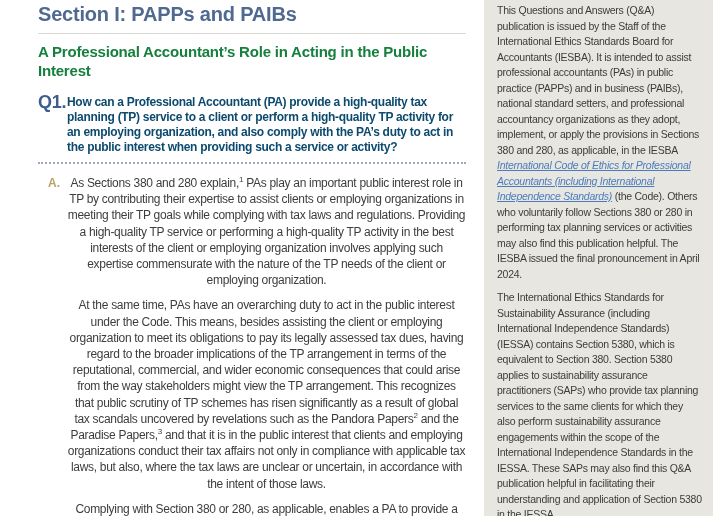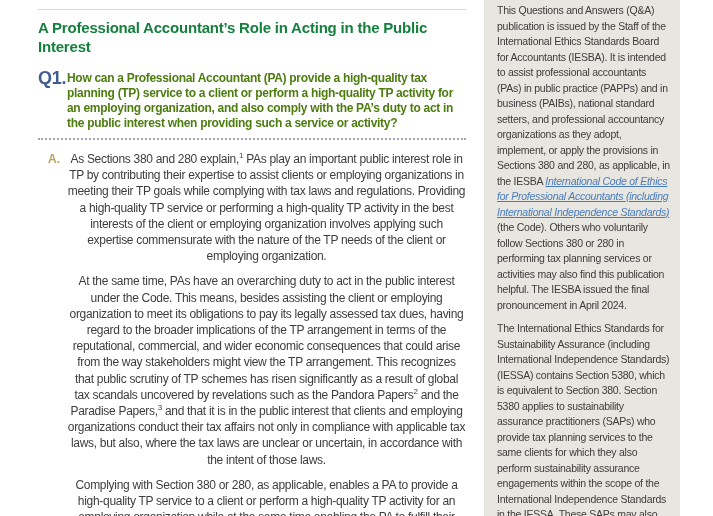--- a/index.html
+++ b/index.html
@@ -26,53 +26,54 @@
   .article-heading {
     margin-top: 8px; font-size: 15px; font-weight: bold; color: #15803d;
     line-height: 19px; letter-spacing: -0.2px;
   }
   .q-row { display: flex; margin-top: 15px; }
   .q-label {
     flex: 0 0 29px; font-weight: bold; color: #3f5d8e;
     font-size: 18px; line-height: 15px; letter-spacing: -0.3px;
   }
   .q-text {
-    font-weight: bold; color: #4d7c0f;
+    font-weight: bold; color: #0c4a6e;
     font-size: 12px; line-height: 15px; letter-spacing: -0.3px;
   }
   .dotted-sep { margin-top: 7px; height: 0; border-bottom: 2px dotted #9fa9ba; }
   .a-row { display: flex; margin-top: 11px; }
   .a-label {
     flex: 0 0 19px; margin-left: 10px; font-weight: bold; color: #b9a264;
     font-size: 12px; line-height: 16.2px;
   }
   .a-body { font-size: 12px; line-height: 16.2px; color: #3d3d3d; letter-spacing: -0.3px; }
   .a-body p { margin: 0 0 9px 0; text-align: center; }
   sup.fn { font-size: 8px; vertical-align: super; line-height: 0; }
 
   
   .sidebar {
-    position: absolute; left: 484px; top: 0; width: 196px; height: 516px;
+    position: absolute; left: 484px; top: 0; width: 229px; height: 516px;
     background: #e8e6e0; padding: 3px 10px 0 13px; overflow: hidden;
   }
   .sidebar p {
     margin: 0 0 8px 0; font-size: 10.5px; line-height: 15.5px;
     color: #3c3c3c; letter-spacing: -0.25px;
   }
   .side-link {
     color: #4a7cbc; font-style: italic; text-decoration: underline; cursor: pointer;
   }
 </style>
 </head>
 <body>
 
 <div class="page">
 
   <div class="main">
 
+    <div class="section-title">Section I: PAPPs and PAIBs</div>
 
     <hr class="title-rule">
 
     <div class="article-heading">A Professional Accountant’s Role in Acting in the Public Interest</div>
 
     <div class="q-row">
       <div class="q-label">Q1.</div>
       <div class="q-text">How can a Professional Accountant (PA) provide a high-quality tax planning (TP) service to a client or perform a high-quality TP activity for an employing organization, and also comply with the PA’s duty to act in the public interest when providing such a service or activity?</div>
     </div>
 

